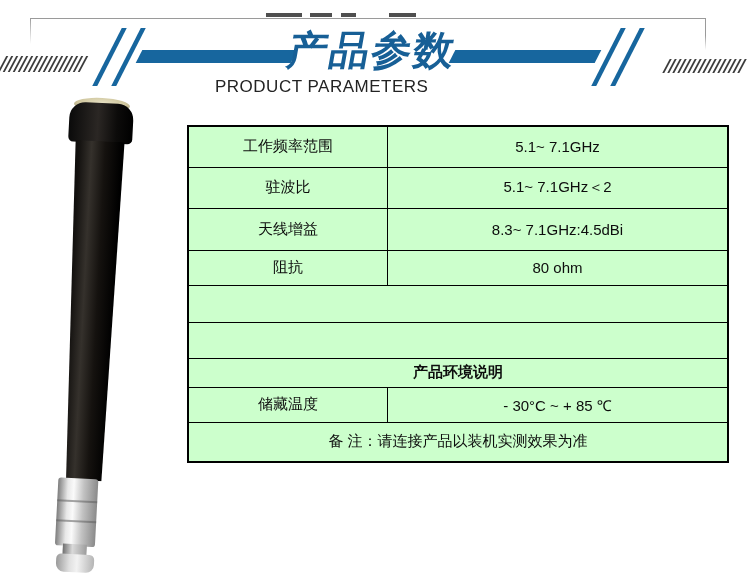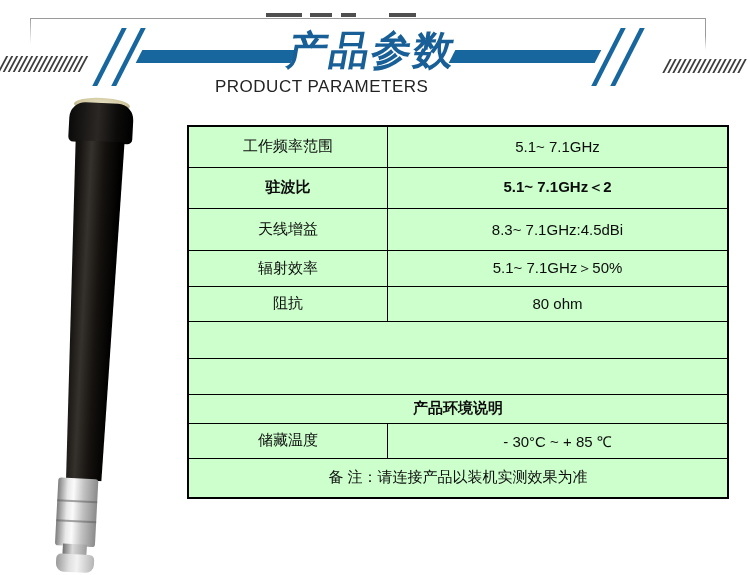--- a/index.html
+++ b/index.html
@@ -78,21 +78,21 @@
     border-collapse:collapse;table-layout:fixed;
     border:2px solid #000;
   }
   table.spec td{
     border:1px solid #000;background:#ccffcc;
     font-size:15px;color:#0d0d0d;text-align:center;vertical-align:middle;
     padding:0;overflow:hidden;
   }
   td.lab{width:198px;}
   td.vtop{vertical-align:top;padding-top:5px;}
-  tr.r1{height:41px;margin-left:24px;} tr.r2{height:41px;font-weight:bold;} tr.r3{height:42px;}
+  tr.r1{height:41px;margin-left:24px;} tr.r2{height:41px;} tr.r3{height:42px;}
   tr.r4{height:36px;} tr.r5{height:35px;} tr.r6{height:37px;}
   tr.r7{height:36px;} tr.r8{height:29px;} tr.r9{height:30px;}
   tr.r10{height:35px;} tr.r11{height:40px;}
   td.sect{font-weight:bold;}
   td.note{text-align:left;padding-left:46px;}
 </style>
 </head>
 <body>
 
 <div class="canvas">
@@ -173,24 +173,20 @@
       <td class="val vtop">5.1~ 7.1GHz</td>
     </tr>
     <tr class="r2">
       <td class="lab">驻波比</td>
       <td class="val vtop">5.1~ 7.1GHz＜2</td>
     </tr>
     <tr class="r3">
       <td class="lab">天线增益</td>
       <td class="val vtop">8.3~ 7.1GHz:4.5dBi</td>
     </tr>
-    <tr class="r4">
-      <td class="lab">辐射效率</td>
-      <td class="val vtop">5.1~ 7.1GHz＞50%</td>
-    </tr>
     <tr class="r5">
       <td class="lab">阻抗</td>
       <td class="val">80 ohm</td>
     </tr>
     <tr class="r6">
       <td colspan="2"></td>
     </tr>
     <tr class="r7">
       <td colspan="2"></td>
     </tr>

